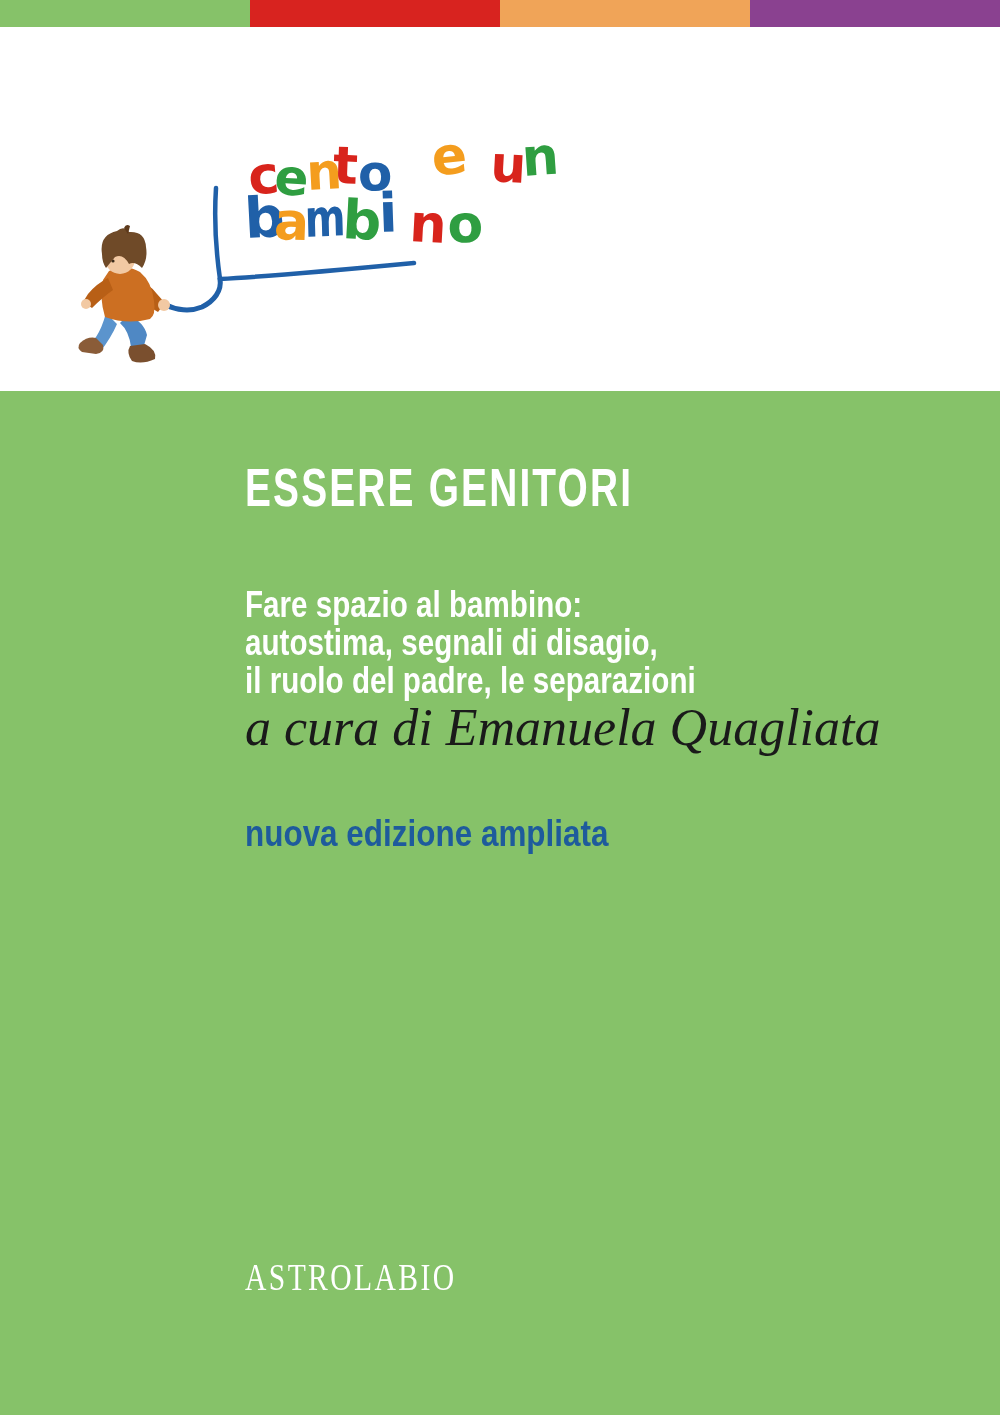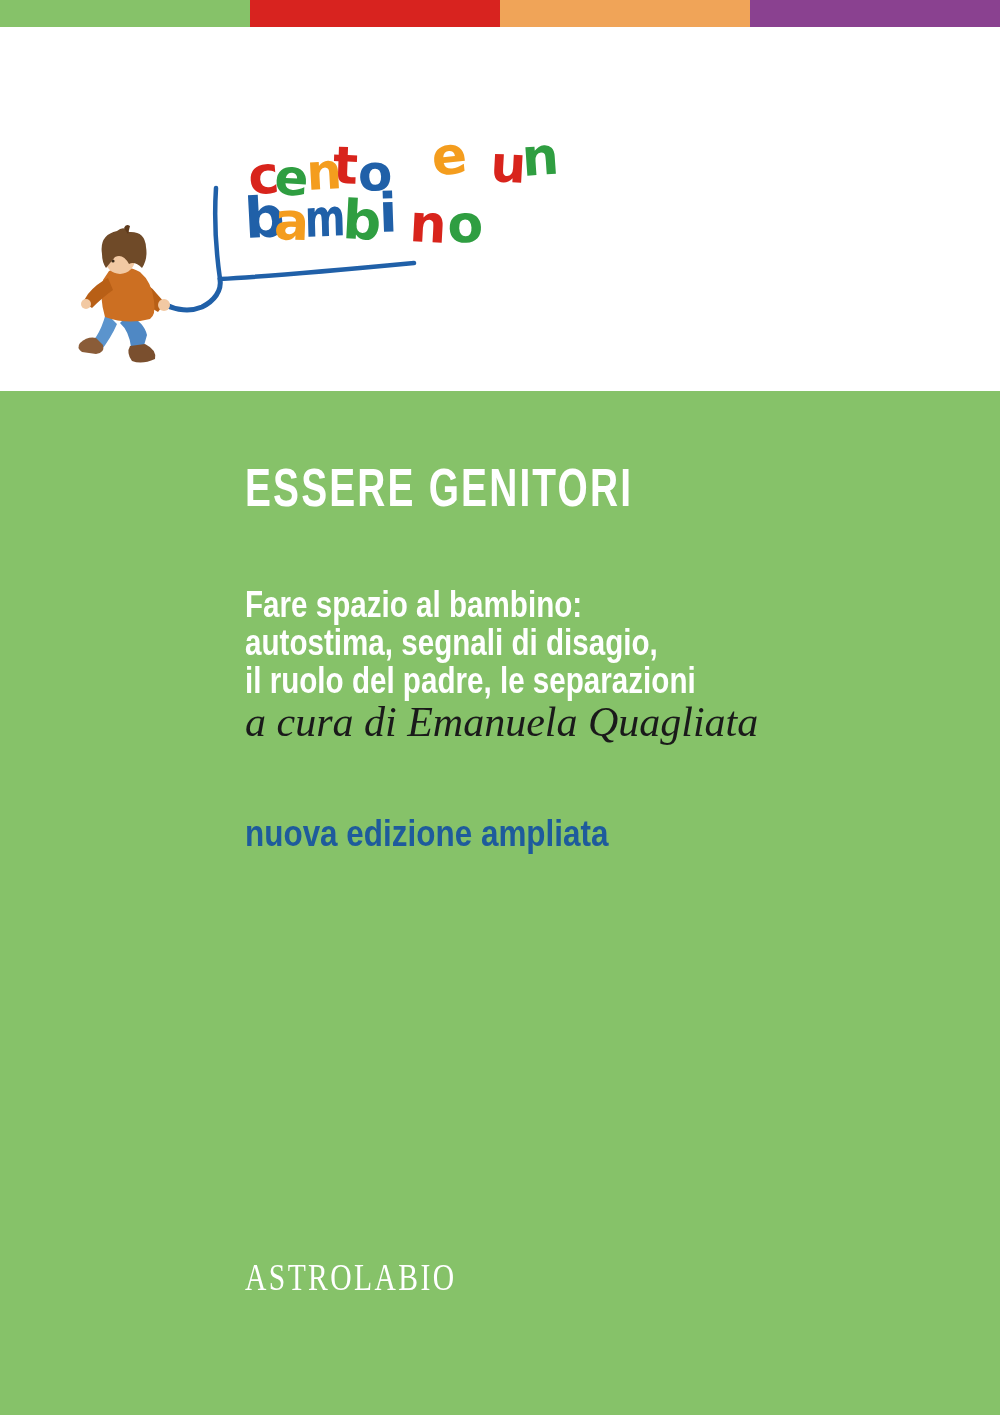--- a/index.html
+++ b/index.html
@@ -38,21 +38,21 @@
   .green-panel{position:absolute;left:0;top:391px;width:1000px;height:1024px;}
   .book-title{
     position:absolute;left:245px;top:456px;margin:0;
     font-size:54px;font-weight:bold;letter-spacing:3px;white-space:nowrap;
     transform:scaleX(.72);transform-origin:left top;
   }
   .subtitle{position:absolute;left:245px;top:586px;transform:scaleX(.8);transform-origin:left top;}
   .subtitle p{margin:0;font-size:37px;font-weight:bold;line-height:38px;white-space:nowrap;}
   .curator{
     position:absolute;left:245px;top:698px;margin:0;
-    font-family:"Liberation Serif",serif;font-style:italic;font-size:42px;
+    font-family:"Liberation Serif",serif;font-style:italic;font-size:52px;
     white-space:nowrap;
   }
   .edition{
     position:absolute;left:245px;top:813px;margin:0;
     font-size:37px;font-weight:bold;white-space:nowrap;
     transform:scaleX(.85);transform-origin:left top;
   }
   .publisher{
     position:absolute;left:245px;top:1256px;margin:0;
     font-family:"Liberation Serif",serif;font-size:37px;letter-spacing:3px;

